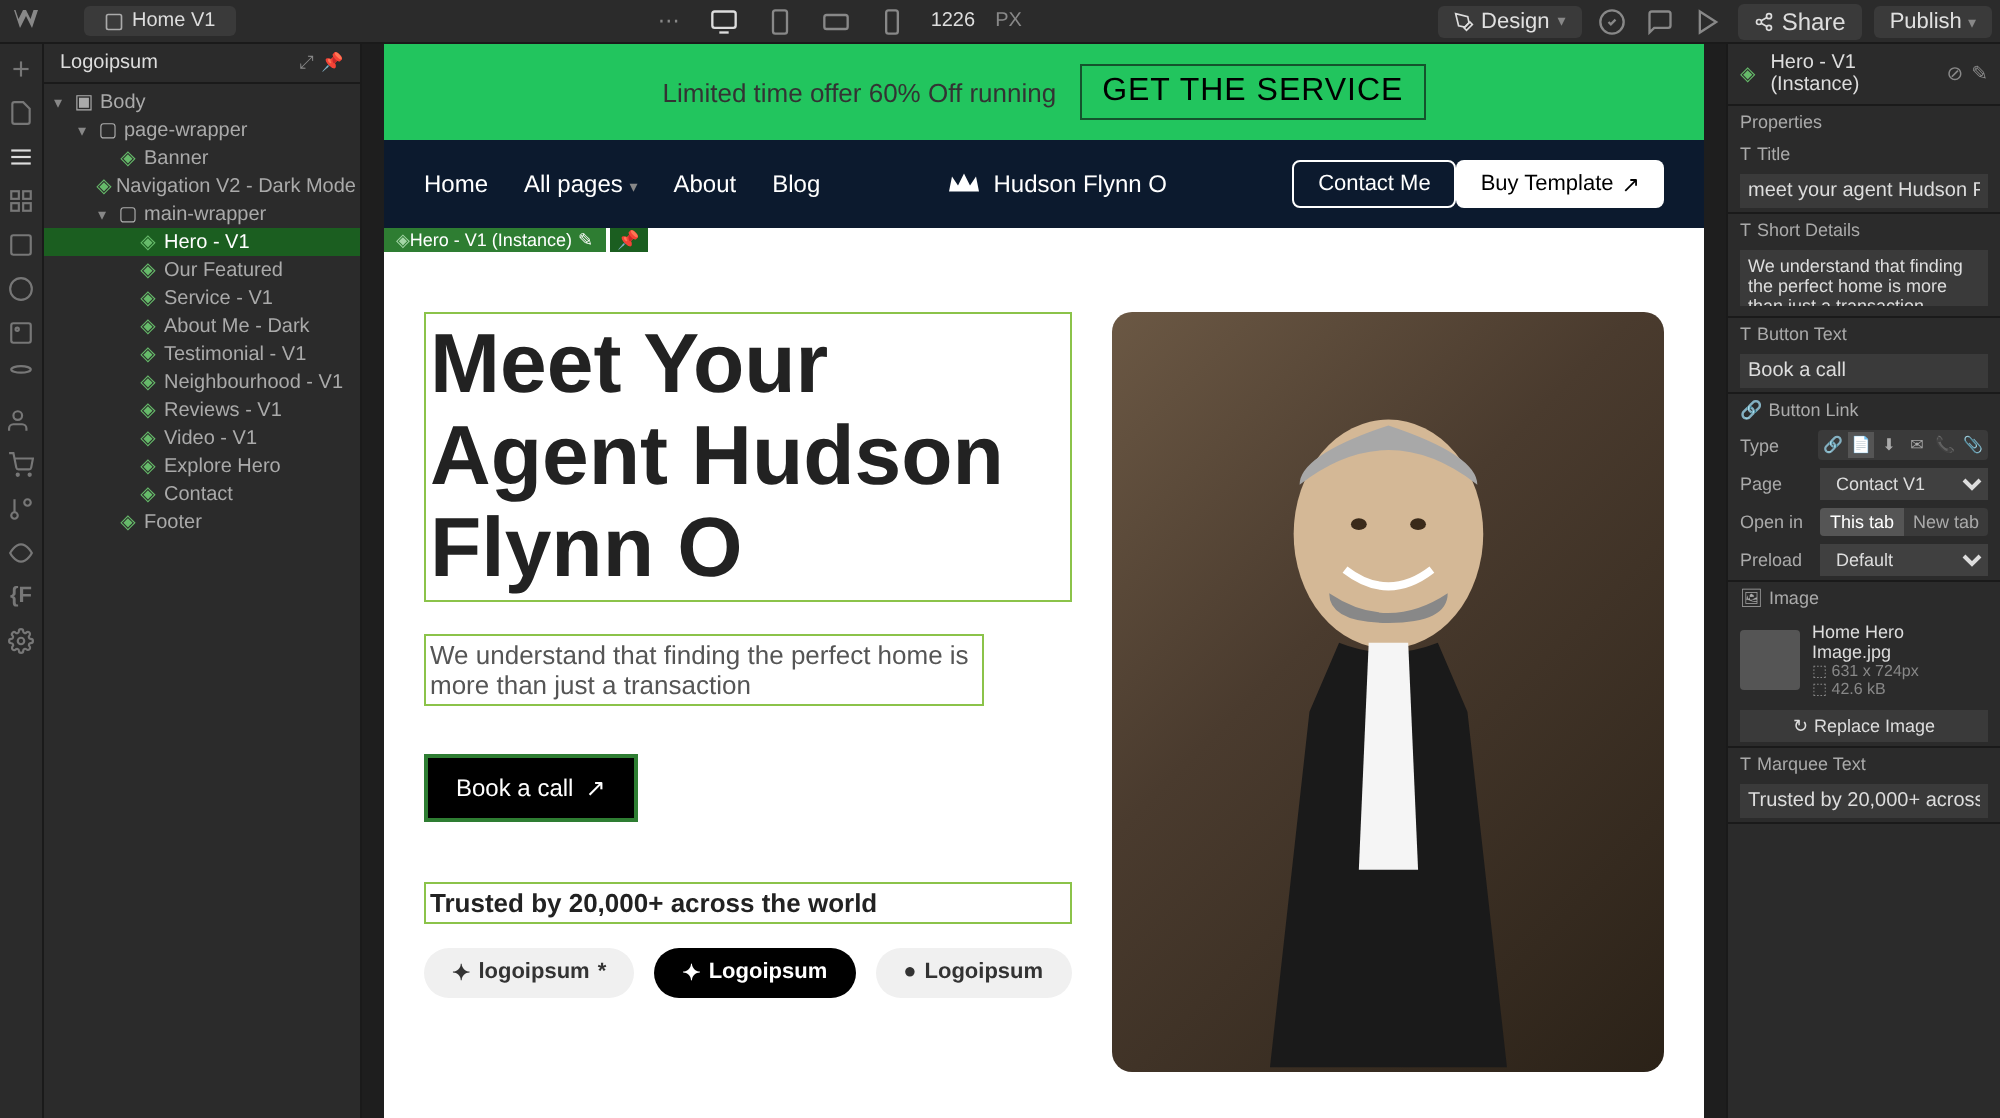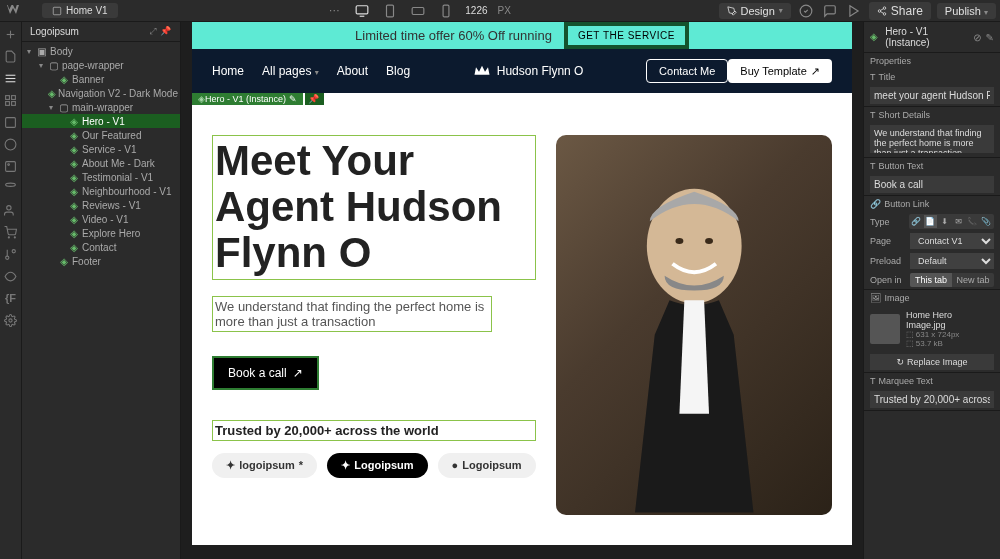--- a/index.html
+++ b/index.html
@@ -32,22 +32,22 @@
 .tree-row{display:flex;align-items:center;padding:1px 2px;gap:2px;color:#aaa;cursor:pointer;white-space:nowrap}
 .tree-row.selected{background:#1b5e20;color:#fff}
 .tree-indent{display:inline-block}
 .tree-caret{width:10px;text-align:center;color:#888;font-size:8px}
 .tree-icon{width:12px;height:12px;display:inline-flex;align-items:center;justify-content:center;color:#66bb6a}
 .tree-icon.body-icon{color:#aaa}
 .tree-label{font-size:10px}
 
 .canvas{flex:1;background:#1e1e1e;overflow:auto;position:relative}
 .site{width:660px;margin:0 auto;background:#fff;color:#000}
-.banner{background:#5eead4;display:flex;align-items:center;justify-content:center;gap:12px;font-size:13px;color:#333}
-.banner-btn{border:4px solid #14532d;padding:4px 10px;font-size:10px;letter-spacing:0.5px;background:transparent}
+.banner{background:#22c55e;display:flex;align-items:center;justify-content:center;gap:12px;padding:10px;font-size:13px;color:#333}
+.banner-btn{border:1px solid #14532d;padding:4px 10px;font-size:16px;letter-spacing:0.5px;background:transparent}
 .navbar{background:#0c1a2e;color:#fff;display:flex;align-items:center;justify-content:space-between;padding:10px 20px}
 .nav-links{display:flex;gap:18px;font-size:12px}
 .brand{display:flex;align-items:center;gap:6px;font-size:12px}
 .brand-logo{width:18px;height:14px}
 .nav-actions{display:flex;gap:0}
 .nav-btn{padding:5px 12px;font-size:11px;border-radius:4px;display:flex;align-items:center;gap:4px}
 .nav-btn.outline{border:1px solid #fff;background:transparent;color:#fff}
 .nav-btn.solid{background:#fff;color:#000}
 .crumb{background:#2e7d32;color:#fff;font-size:9px;padding:1px 6px;display:inline-flex;align-items:center}
 .crumb-pin{background:#1b5e20;padding:1px 4px;margin-left:2px}
@@ -478,42 +478,42 @@
           <span class="rp-icon-btn">✉</span>
           <span class="rp-icon-btn">📞</span>
           <span class="rp-icon-btn">📎</span>
         </div>
       </div>
       <div class="rp-row">
         <span class="rp-label">Page</span>
         <select class="rp-select"><option>Contact V1</option></select>
       </div>
       <div class="rp-row">
-        <span class="rp-label">Preload</span>
-        <select class="rp-select"><option>Default</option></select>
-      </div>
-      <div class="rp-row">
         <span class="rp-label">Open in</span>
         <div class="rp-seg">
           <div class="rp-seg-btn active">This tab</div>
           <div class="rp-seg-btn">New tab</div>
         </div>
+      </div>
+      <div class="rp-row">
+        <span class="rp-label">Preload</span>
+        <select class="rp-select"><option>Default</option></select>
       </div>
     </div>
     <div class="rp-section">
       <div class="rp-sec-head">
           <span>🖼</span> 
           <span>Image</span>
         </div>
       <div class="rp-image-row">
         <div class="rp-thumb"></div>
         <div>
           <div class="rp-img-info">Home Hero Image.jpg</div>
           <div class="rp-img-meta">⬚ <span>631 x 724px</span></div>
-          <div class="rp-img-meta">⬚ <span>53.7 kB</span></div>
+          <div class="rp-img-meta">⬚ <span>42.6 kB</span></div>
         </div>
       </div>
       <div class="rp-replace">↻ <span>Replace Image</span></div>
     </div>
     <div class="rp-section">
       <div class="rp-sec-head">
           <span>T</span> 
           <span>Marquee Text</span>
         </div>
       <input class="rp-input" value="Trusted by 20,000+ across the world" style="">

